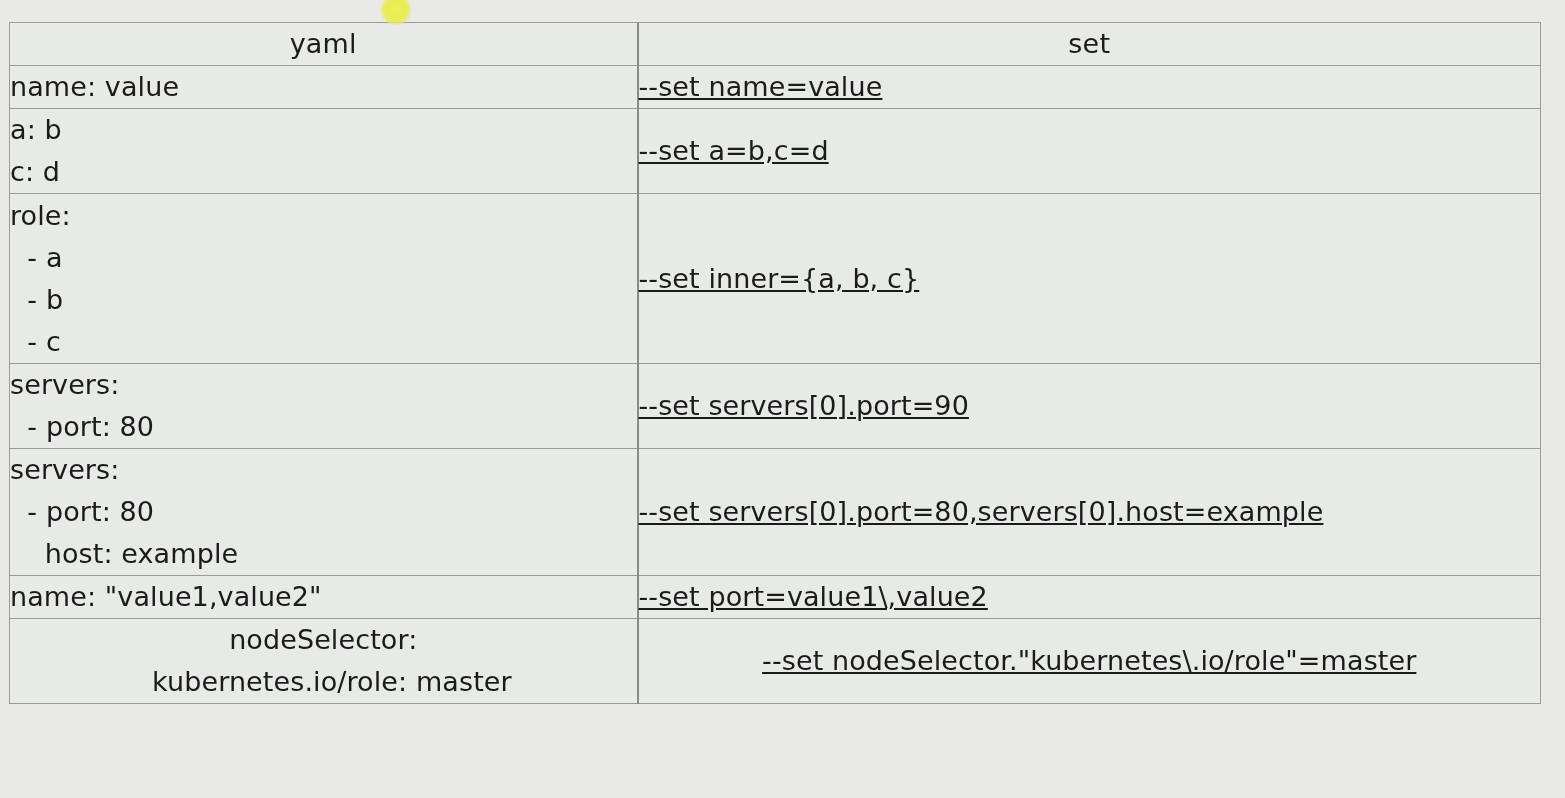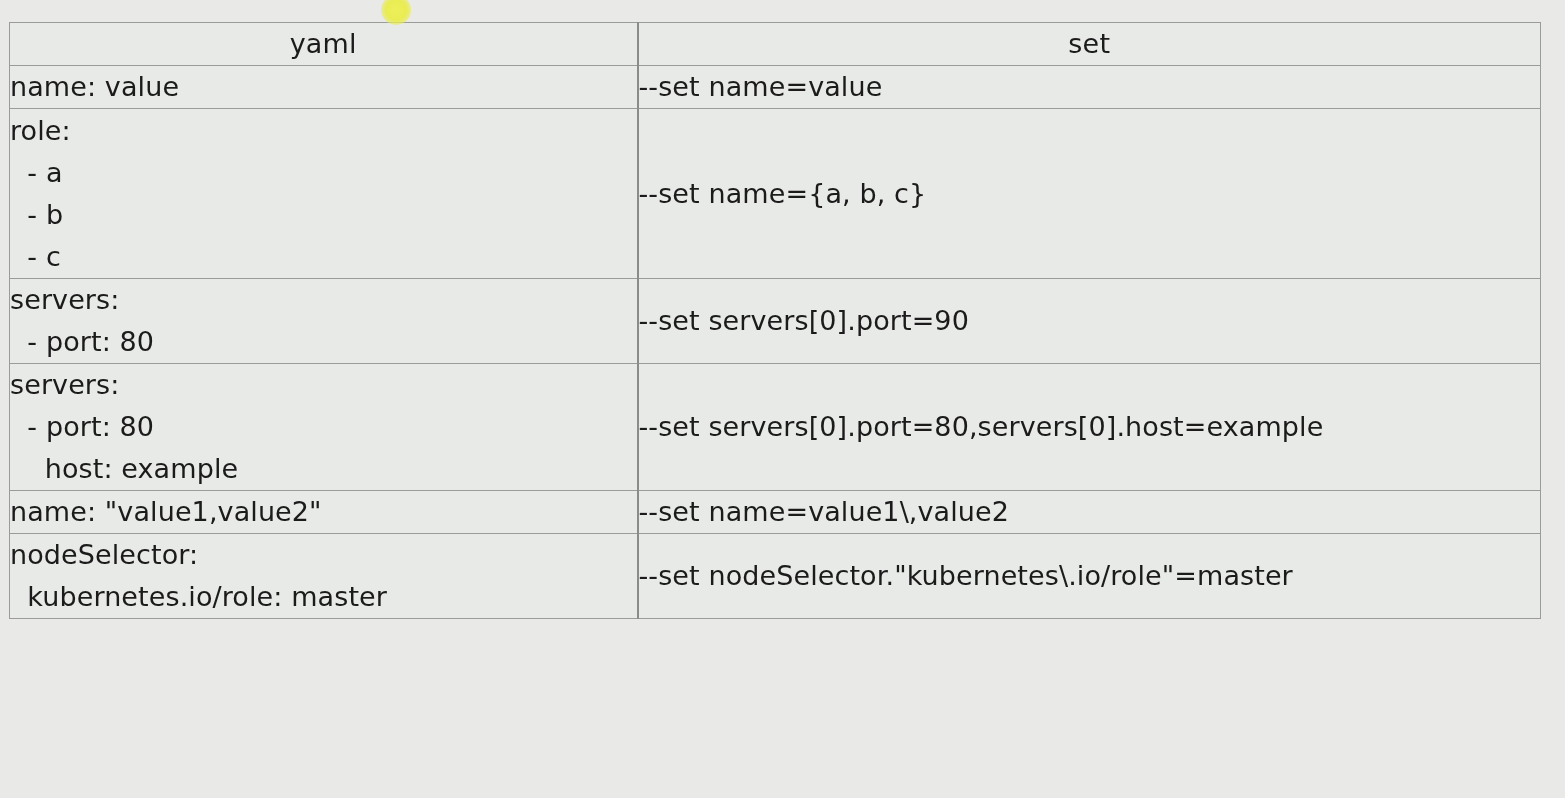--- a/index.html
+++ b/index.html
@@ -76,36 +76,37 @@
     font-size: 27px;
     line-height: 42px;
     letter-spacing: 0.1px;
     white-space: pre;
   }
   .cell-yaml {
     padding: 1px 0 1px 12px;
   }
   .cell-set {
     padding: 1px 0 1px 8px;
+    text-decoration: underline;
   }
 
   
   #mapping-table td.cell-yaml,
   #mapping-table th.head-yaml {
     border-right: 2px solid #8a8c89;
   }
 
   .r-h1 { height: 43px; }
   .r-h2 { height: 84px; }
   .r-h3 { height: 84px; }
   .r-h4 { height: 170px; }
   .r-h5 { height: 81px; }
   .r-h6 { height: 126px; }
   .r-h7 { height: 42px; }
-  .r-h8 { height: 84px; }
+  .r-h8 { height: 84px; text-align: center; }
 </style>
 </head>
 <body>
 
 <div id="screen">
 
   <div id="cursor-highlight"></div>
 
   <table id="mapping-table">
     <colgroup>
@@ -116,41 +117,46 @@
       <tr>
         <th class="head-yaml">yaml</th>
         <th class="head-set">set</th>
       </tr>
     </thead>
     <tbody>
       <tr class="r-h1">
         <td class="cell-yaml">name: value</td>
         <td class="cell-set">--set name=value</td>
       </tr>
+      <tr class="r-h2">
+        <td class="cell-yaml">a: b
+c: d</td>
+        <td class="cell-set">--set a=b,c=d</td>
+      </tr>
       <tr class="r-h4">
         <td class="cell-yaml">role:
   - a
   - b
   - c</td>
-        <td class="cell-set">--set name={a, b, c}</td>
+        <td class="cell-set">--set inner={a, b, c}</td>
       </tr>
       <tr class="r-h5">
         <td class="cell-yaml">servers:
   - port: 80</td>
         <td class="cell-set">--set servers[0].port=90</td>
       </tr>
       <tr class="r-h6">
         <td class="cell-yaml">servers:
   - port: 80
     host: example</td>
         <td class="cell-set">--set servers[0].port=80,servers[0].host=example</td>
       </tr>
       <tr class="r-h7">
         <td class="cell-yaml">name: "value1,value2"</td>
-        <td class="cell-set">--set name=value1\,value2</td>
+        <td class="cell-set">--set port=value1\,value2</td>
       </tr>
       <tr class="r-h8">
         <td class="cell-yaml">nodeSelector:
   kubernetes.io/role: master</td>
         <td class="cell-set">--set nodeSelector."kubernetes\.io/role"=master</td>
       </tr>
     </tbody>
   </table>
 
 </div>

